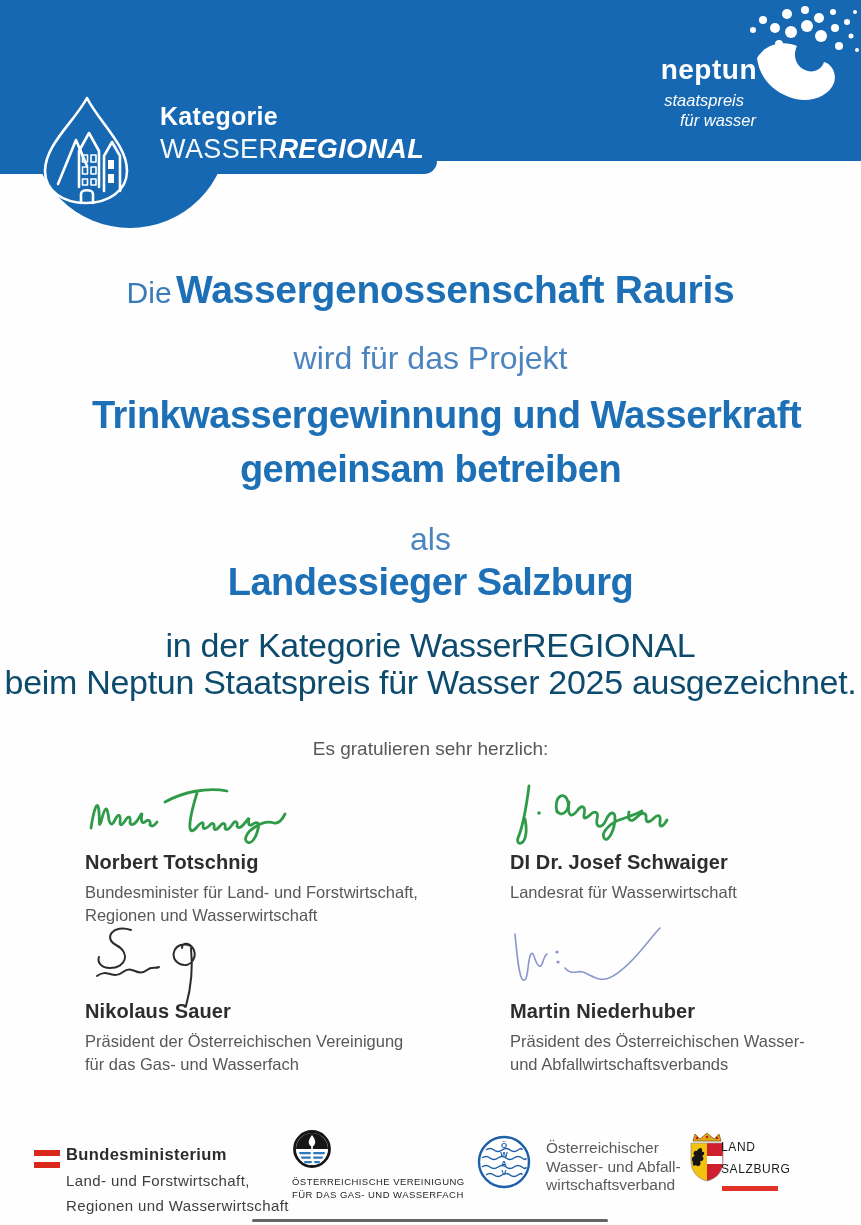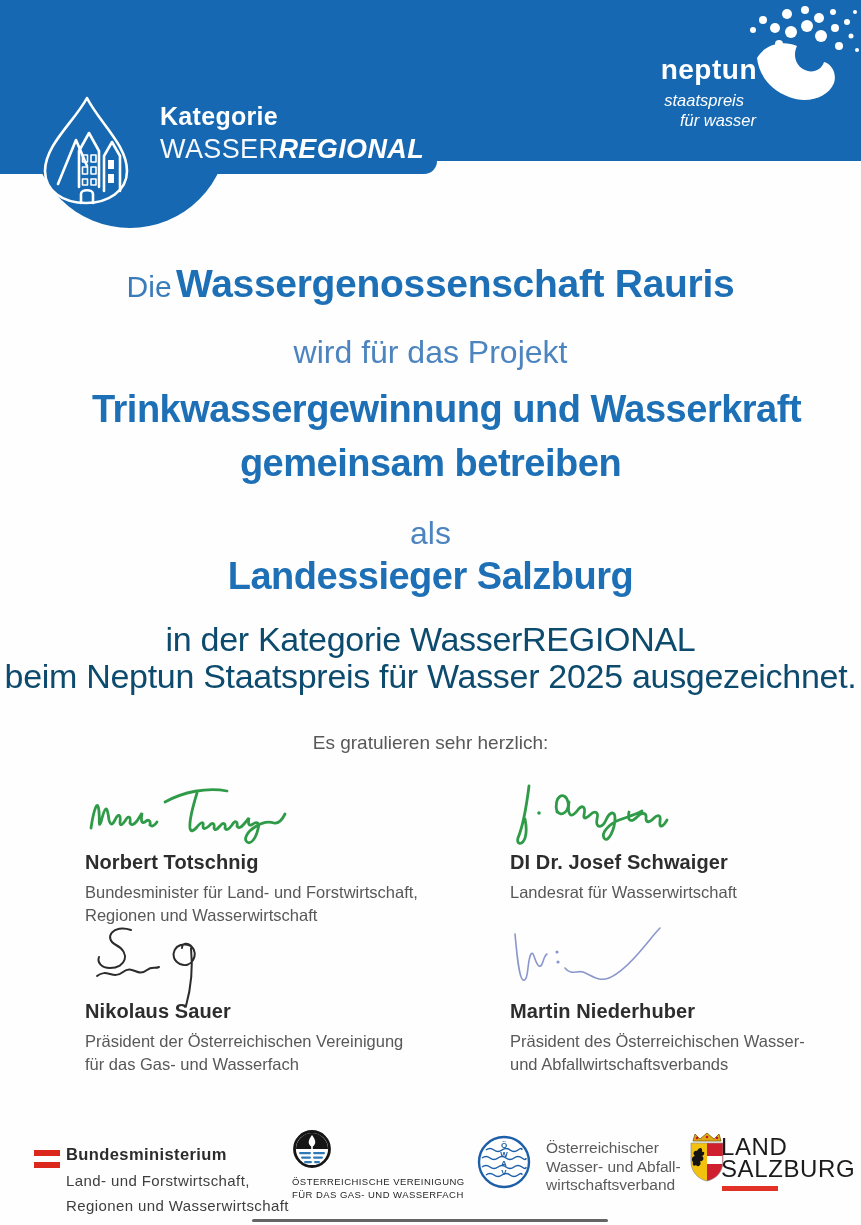--- a/index.html
+++ b/index.html
@@ -16,21 +16,21 @@
   .cat-kicker{font-size:25px;font-weight:700;letter-spacing:.3px;}
   .cat-title{margin-top:7px;font-size:27px;letter-spacing:.4px;}
   .cat-light{font-weight:400;opacity:.96;}
   .cat-bold{font-weight:800;font-style:italic;}
   .neptun{position:absolute;left:610px;top:56px;width:147px;color:#fff;text-align:right;line-height:1;}
   .neptun-word{font-size:28px;font-weight:700;letter-spacing:.5px;}
   .neptun-tag1{margin-top:8px;padding-right:13px;font-size:16.5px;font-style:italic;font-weight:300;}
   .neptun-tag2{margin-top:3px;padding-right:1px;font-size:16.5px;font-style:italic;font-weight:300;}
   .splash{position:absolute;left:735px;top:2px;}
   
-  .line{position:absolute;left:0;width:861px;text-align:center;line-height:1;}
+  .line{position:absolute;left:0;width:861px;text-align:center;line-height:1;margin-top:6px;}
   .intro-die{font-size:30px;font-weight:400;color:#3a7cba;}
   .recipient{font-size:39px;font-weight:700;color:#1d6fb6;letter-spacing:-.3px;}
   .lead{font-size:32px;font-weight:300;color:#4c84bf;}
   .big{font-size:38px;font-weight:700;color:#1d6fb6;letter-spacing:-.5px;}
   .lightline{font-size:34px;font-weight:300;color:#0c4a6e;letter-spacing:-.3px;}
   .congrats{font-size:19px;font-weight:400;color:#585858;}
   
   .sig-svg{position:absolute;}
   .signer{position:absolute;width:400px;line-height:1;}
   .signer-name{font-size:20px;font-weight:700;color:#2d2d2d;letter-spacing:.1px;}
@@ -40,21 +40,21 @@
   .ministry{position:absolute;left:66px;top:1146px;line-height:1;}
   .ministry-title{font-size:16.5px;font-weight:700;color:#2c2c2c;letter-spacing:.4px;}
   .ministry-line{margin-top:10px;font-size:15px;color:#3e3e3e;letter-spacing:.4px;}
   .ovgw{position:absolute;left:292px;top:1129px;line-height:1;}
   .ovgw-row{display:flex;align-items:center;}
   .ovgw-letters{font-size:47px;font-weight:400;color:#151515;letter-spacing:2px;margin-left:2px;}
   .ovgw-caption{margin-top:7px;font-size:9.5px;color:#262626;letter-spacing:.45px;line-height:12.5px;}
   .owav-emblem{position:absolute;left:475px;top:1133px;}
   .owav-text{position:absolute;left:546px;top:1139px;font-size:15.5px;color:#5a5a5a;line-height:18.5px;}
   .salzburg-shield{position:absolute;left:687px;top:1131px;}
-  .salzburg-text{position:absolute;left:721px;top:1136px;font-size:24px;font-weight:500;
+  .salzburg-text{position:absolute;left:721px;top:1136px;font-size:12px;font-weight:500;
                  color:#1b1b1b;letter-spacing:.6px;line-height:22px;}
   .salzburg-bar{position:absolute;left:722px;top:1186px;width:56px;height:5px;background:#e23227;}
   .scan-line{position:absolute;left:252px;top:1219px;width:356px;height:3px;background:#4a4a4a;opacity:.85;border-radius:2px;}
 </style>
 </head>
 <body>
 
 <div class="page">
 
   <div class="band"></div>

